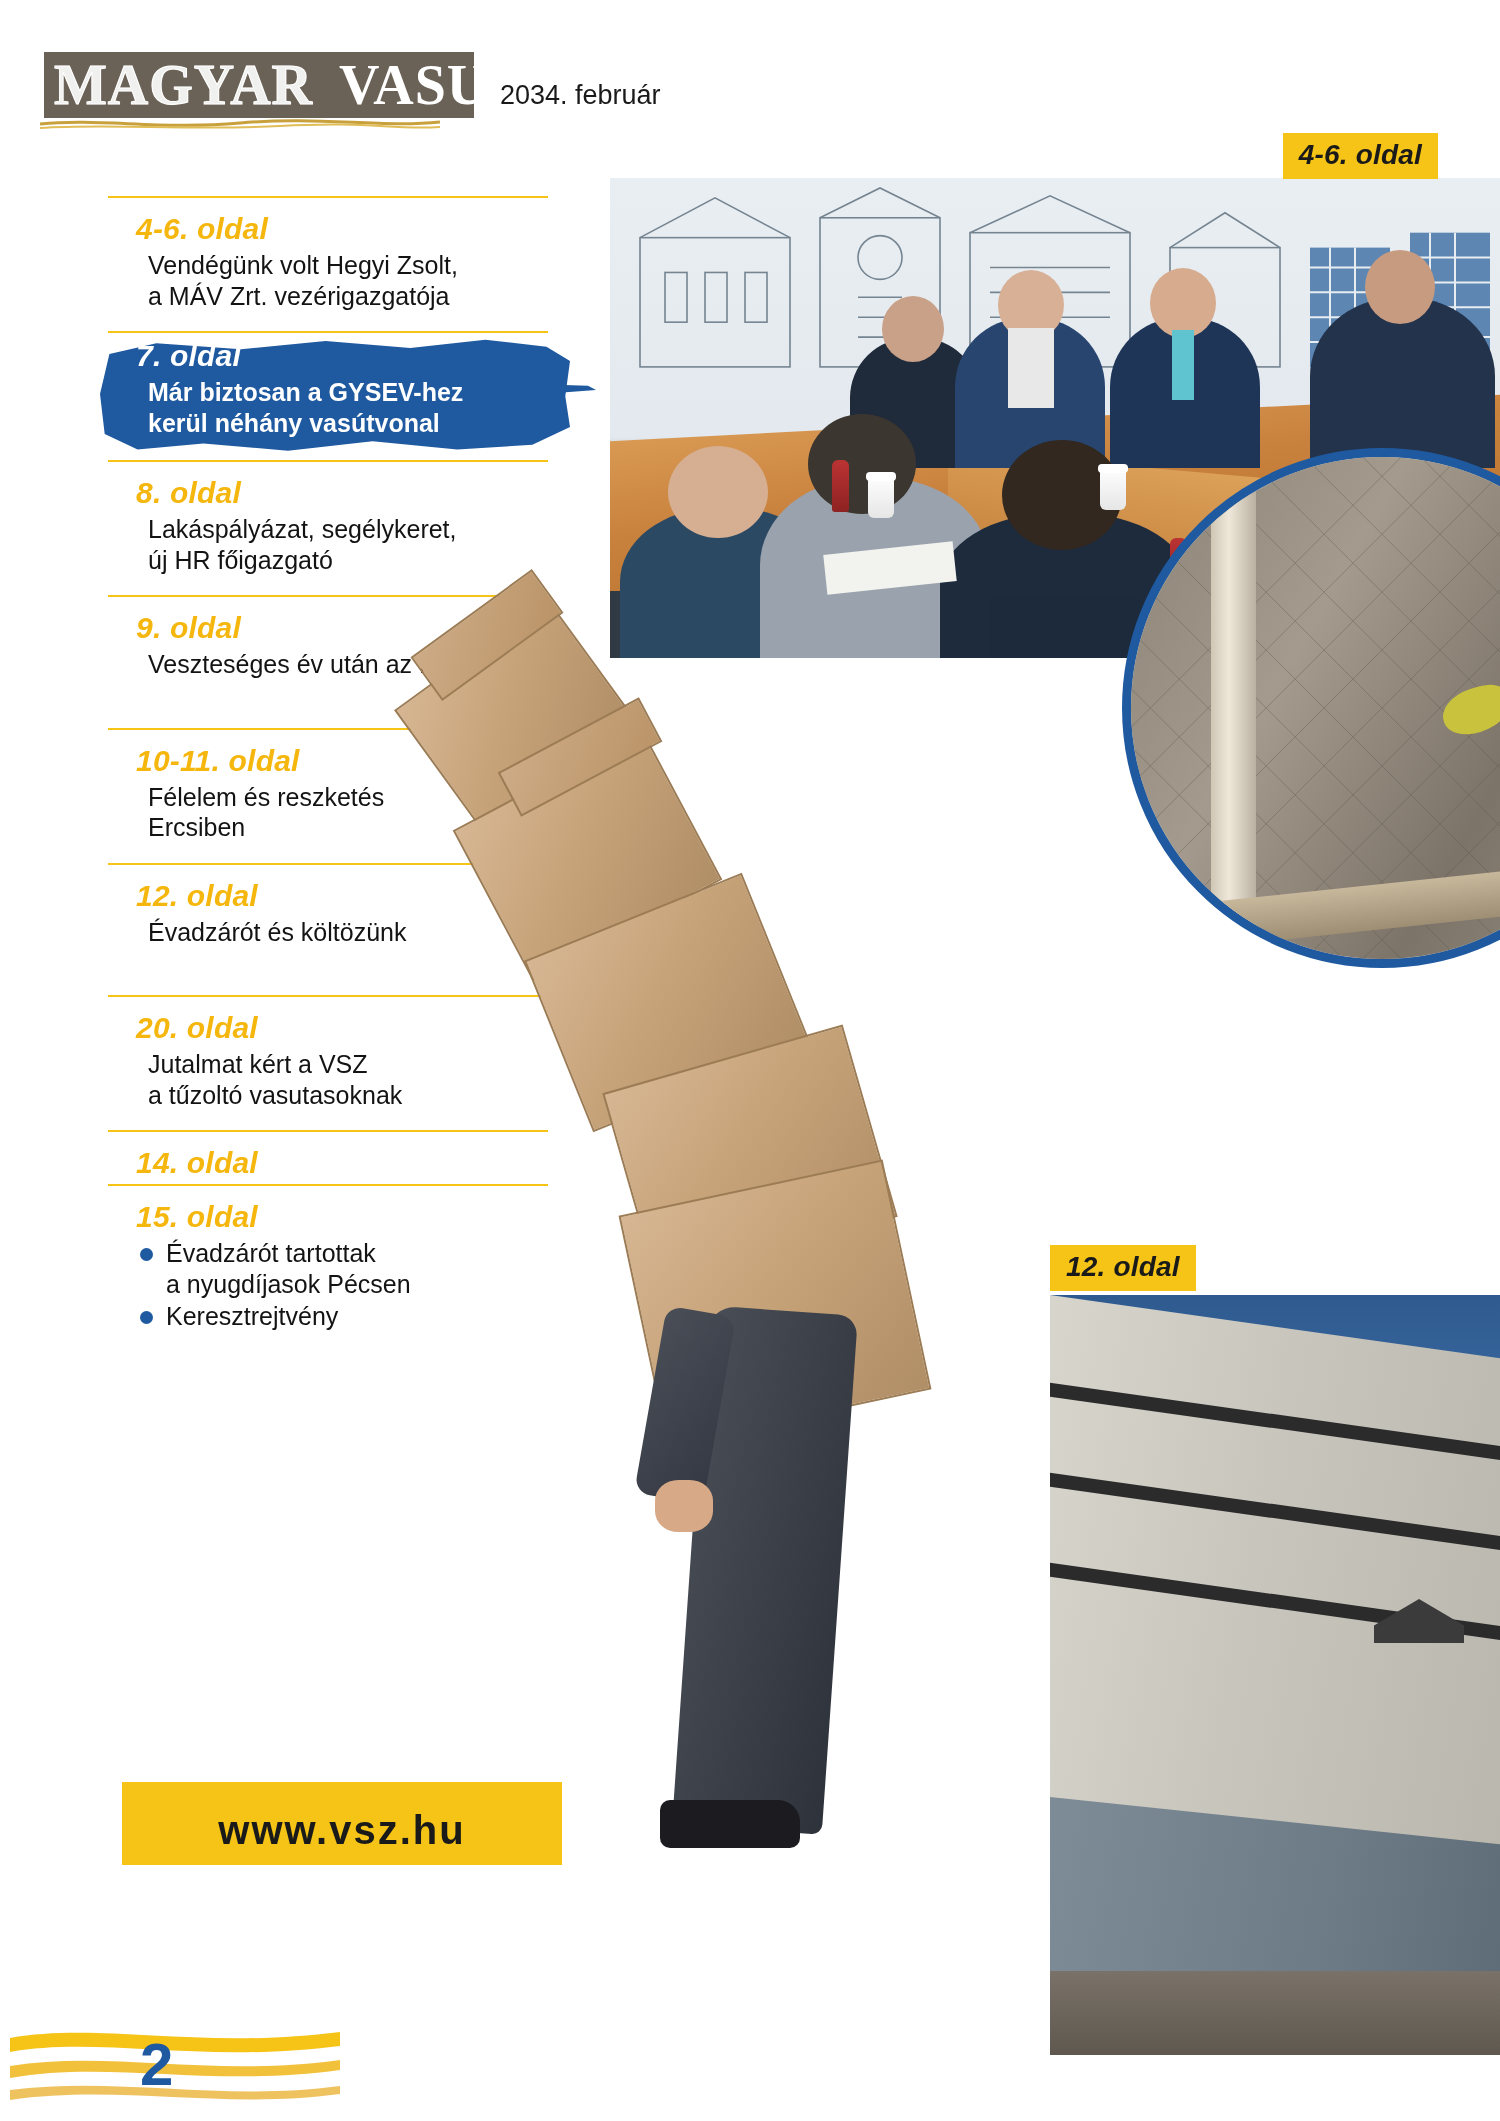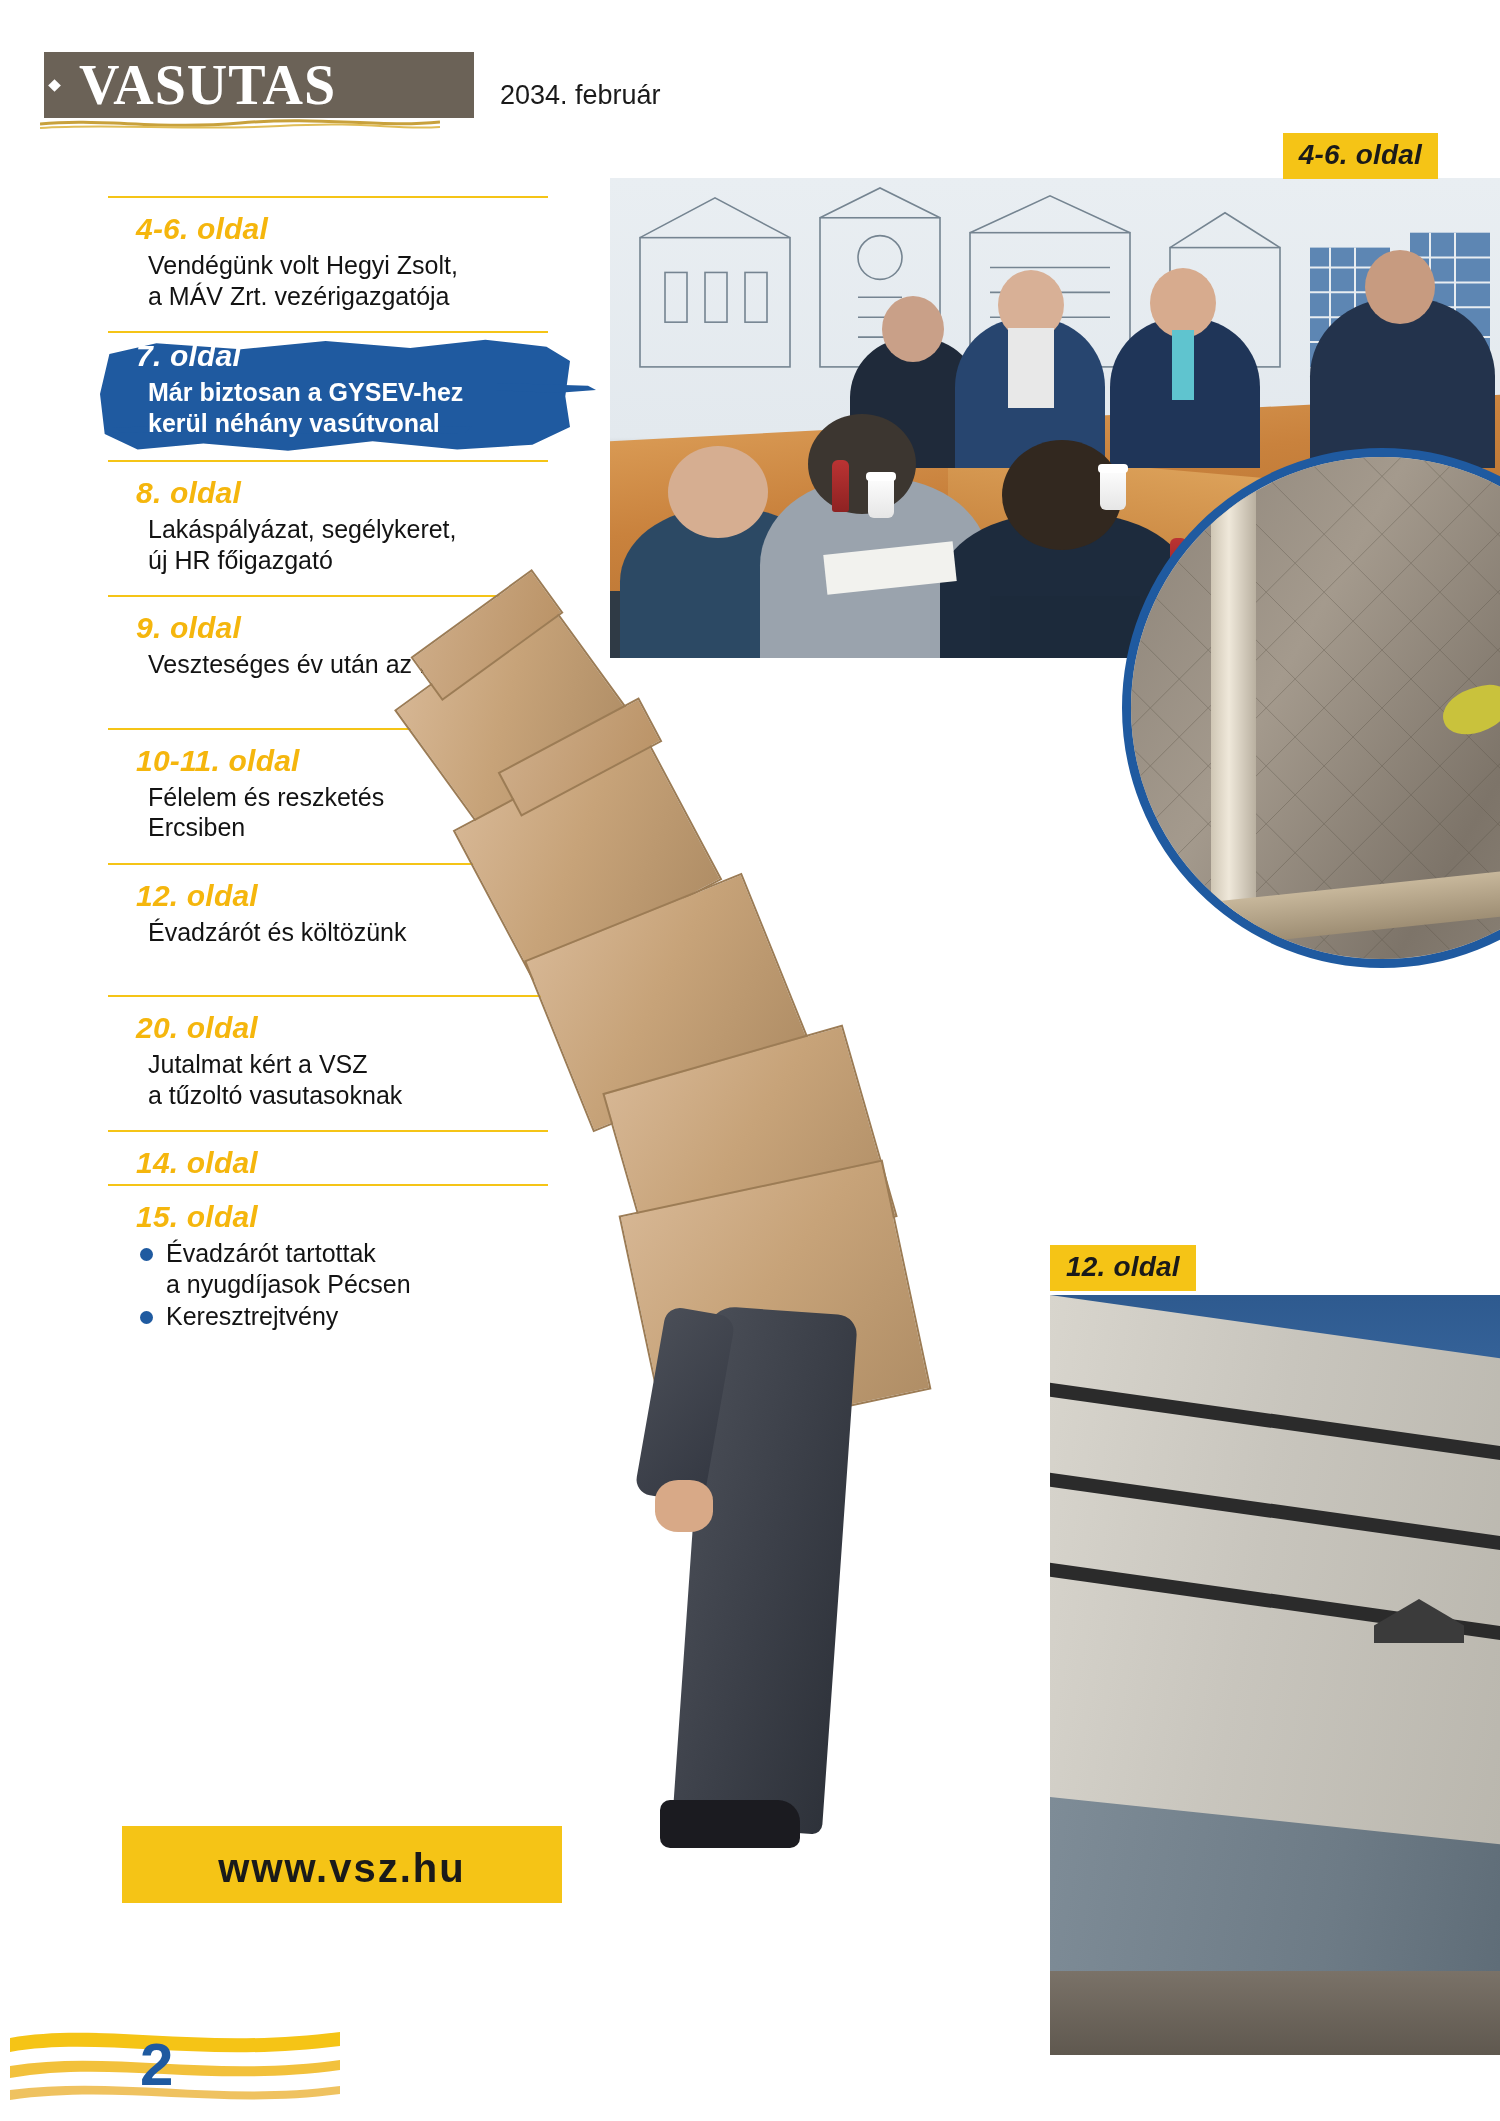--- a/index.html
+++ b/index.html
@@ -196,22 +196,21 @@
     padding: 14px 10px 16px 10px;
     white-space: pre-line;
   }
   .promo-yellow {
     background: #f5c416;
     color: #1a1a1a;
     text-align: center;
     font-weight: bold;
     font-size: 40px;
     letter-spacing: 2px;
-    padding: 20px 0 12px 0;
-    margin-top: 44px;
+    padding: 26px 0 12px 0;
   }
 
   
   .page-no {
     position: absolute;
     left: 140px; top: 2030px;
     font-size: 60px;
     font-weight: bold;
     color: #1f5aa0;
     font-family: "Liberation Sans", sans-serif;
@@ -369,20 +368,21 @@
     background: #d8a987;
     border-radius: 40%;
   }
 </style>
 </head>
 <body>
 
 <div class="masthead">
   <div class="masthead-rule"></div>
   <div class="logo-wrap">
+    <span class="logo-magyar">MAGYAR</span>
     <span class="logo-sep"></span>
     <span class="logo-vasutas">VASUTAS</span>
   </div>
   <div class="masthead-date">2034. február</div>
   <svg class="masthead-flourish" viewBox="0 0 400 12" preserveAspectRatio="none">
     <path d="M0 6 C 60 0, 120 12, 200 5 S 340 10, 400 4" stroke="#c8a13c" stroke-width="3" fill="none"></path>
     <path d="M0 10 C 70 5, 150 13, 240 8 S 350 12, 400 9" stroke="#e0bd57" stroke-width="2" fill="none"></path>
   </svg>
 </div>
 

